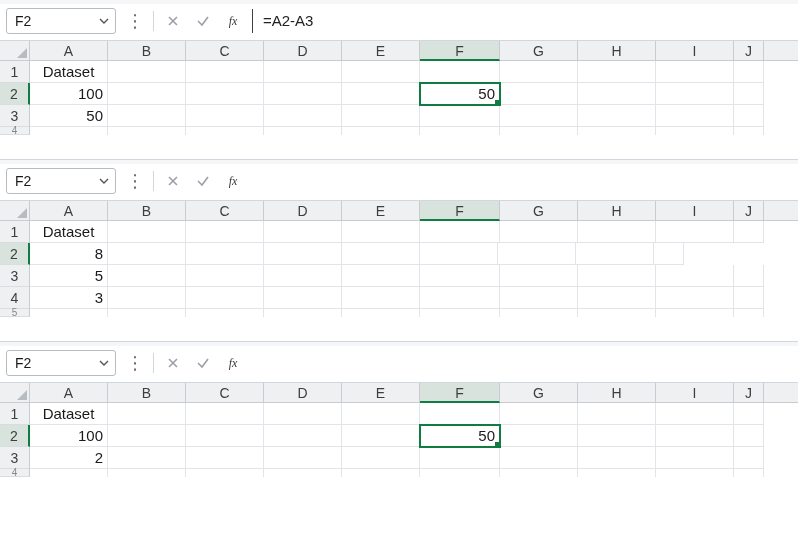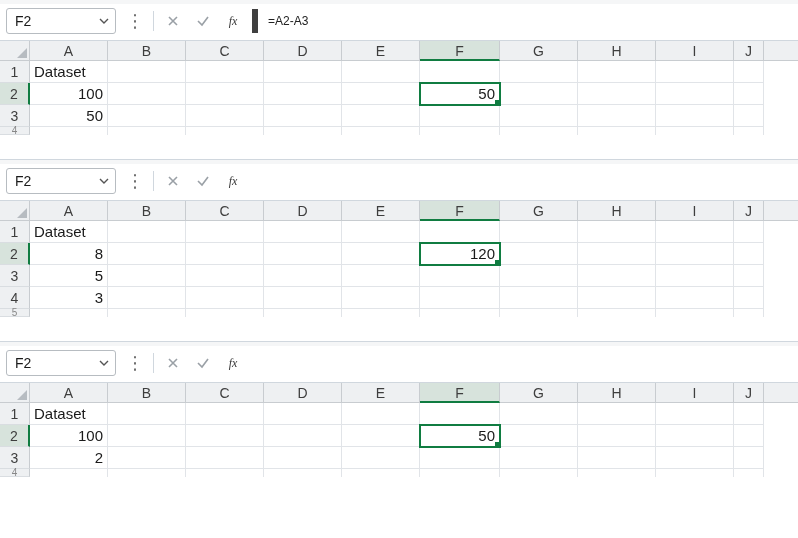--- a/index.html
+++ b/index.html
@@ -72,22 +72,22 @@
     font-style: italic;
     font-family: "Times New Roman", serif;
     font-size: 12px;
     color: #3a3a3a;
   }
   .formula-input {
     flex: 1;
     height: 24px;
     line-height: 24px;
     padding-left: 10px;
-    border-left: 6px solid #404040;
-    font-size: 12px;
+    border-left: 1px solid #404040;
+    font-size: 15px;
     color: #222;
   }
   
   .grid {
     position: relative;
     background: #ffffff;
   }
   .hdr-row {
     display: flex;
     background: #eef0f2;
@@ -135,21 +135,21 @@
   .cell {
     border-right: 1px solid #e1e4e8;
     border-bottom: 1px solid #e1e4e8;
     padding: 0 4px;
     line-height: 22px;
     font-size: 15px;
     overflow: hidden;
     white-space: nowrap;
   }
   .cell.num { text-align: right; }
-  .cell.txt { text-align: left; }
+  .cell.txt { text-align: center; }
   .cell.active {
     outline: 2px solid #107c41;
     outline-offset: -1px;
     position: relative;
     z-index: 2;
   }
   .cell.active::after {
     content: "";
     position: absolute;
     right: -3px;
@@ -321,21 +321,20 @@
           <div class="cell cI"></div>
           <div class="cell cJ"></div>
         </div>
         <div class="data-row">
           <div class="row-hdr sel">2</div>
           <div class="cell cA num">8</div>
           <div class="cell cB"></div>
           <div class="cell cC"></div>
           <div class="cell cD"></div>
           <div class="cell cE"></div>
-          <div class="cell cF num active">120</div>
           <div class="cell cG"></div>
           <div class="cell cH"></div>
           <div class="cell cI"></div>
           <div class="cell cJ"></div>
         </div>
         <div class="data-row">
           <div class="row-hdr">3</div>
           <div class="cell cA num">5</div>
           <div class="cell cB"></div>
           <div class="cell cC"></div>

